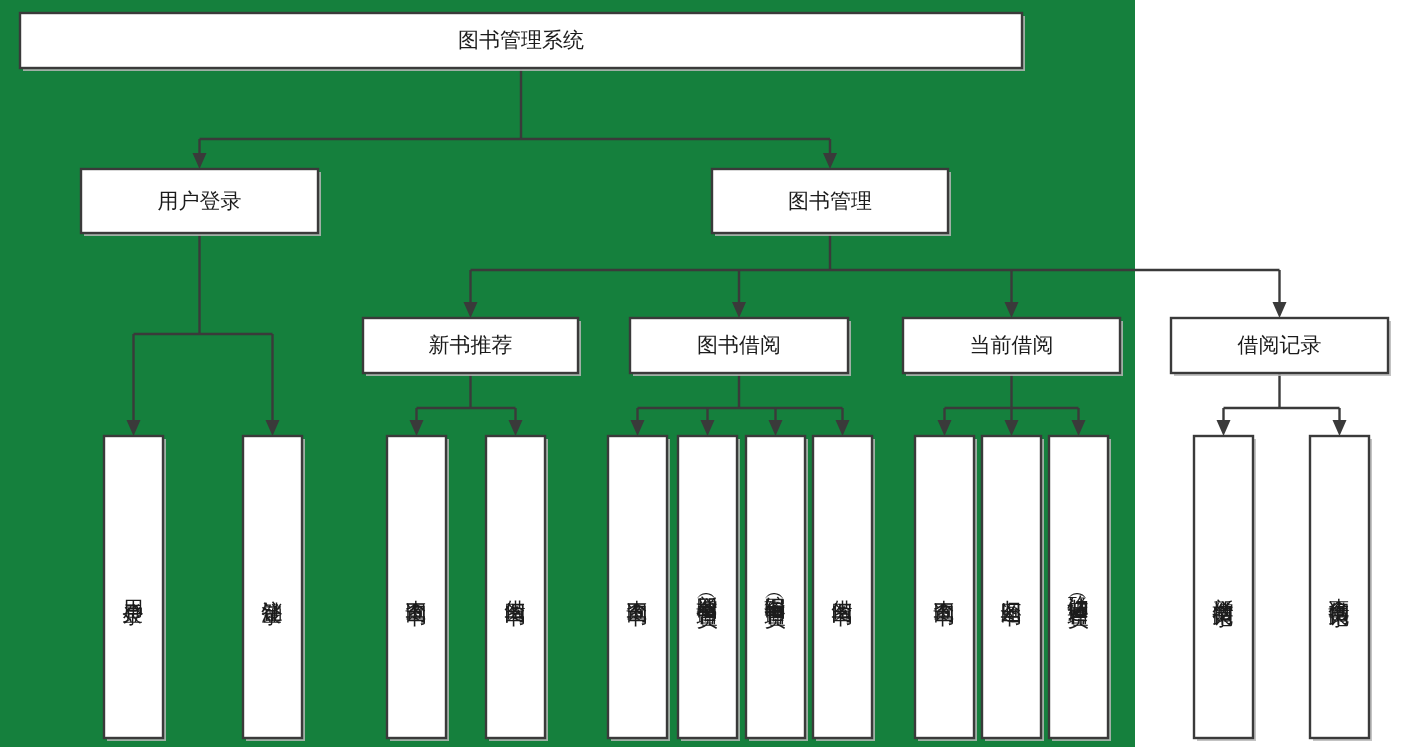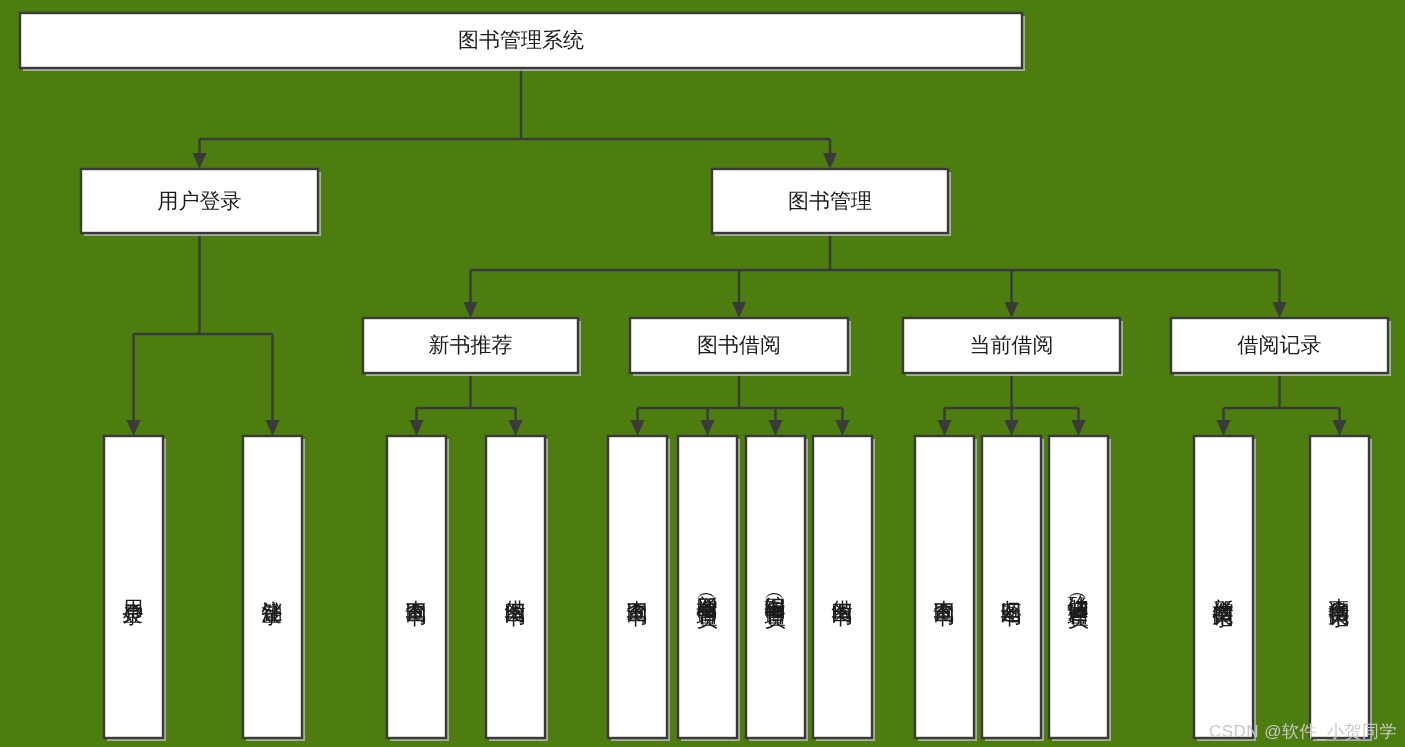--- a/index.html
+++ b/index.html
@@ -8,23 +8,23 @@
     background: #ffffff;
   }
   body {
     width: 1405px;
     height: 747px;
     font-family: "Liberation Sans", "DejaVu Sans", sans-serif;
     overflow: hidden;
   }
   #diagram-root {
     position: relative;
-    width: 1405px;
+    width: 1135px;
     height: 747px;
-    background: #4d7c0f;
+    background: #15803d;
   }
   svg.flow {
     position: absolute;
     left: 0;
     top: 0;
     width: 1405px;
     height: 747px;
     display: block;
   }
   .node-box {
@@ -230,14 +230,13 @@
         <span class="leaf-label">确认归还（管理员）</span>
       </div>
       <div class="leaf-label-wrap" style="left: 1194px; top: 436px; width: 59px; height: 302px;">
         <span class="leaf-label">新增借阅记录</span>
       </div>
       <div class="leaf-label-wrap" style="left: 1310px; top: 436px; width: 59px; height: 302px;">
         <span class="leaf-label">查询借阅记录</span>
       </div>
     </div>
 
-  <div class="watermark">CSDN @软件_小贺同学</div>
 </div>
 
 </body></html>

